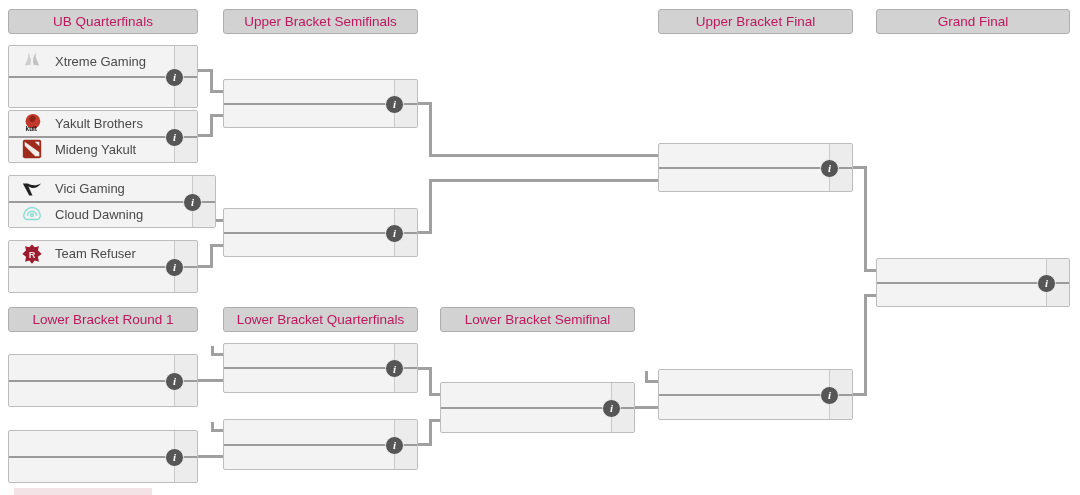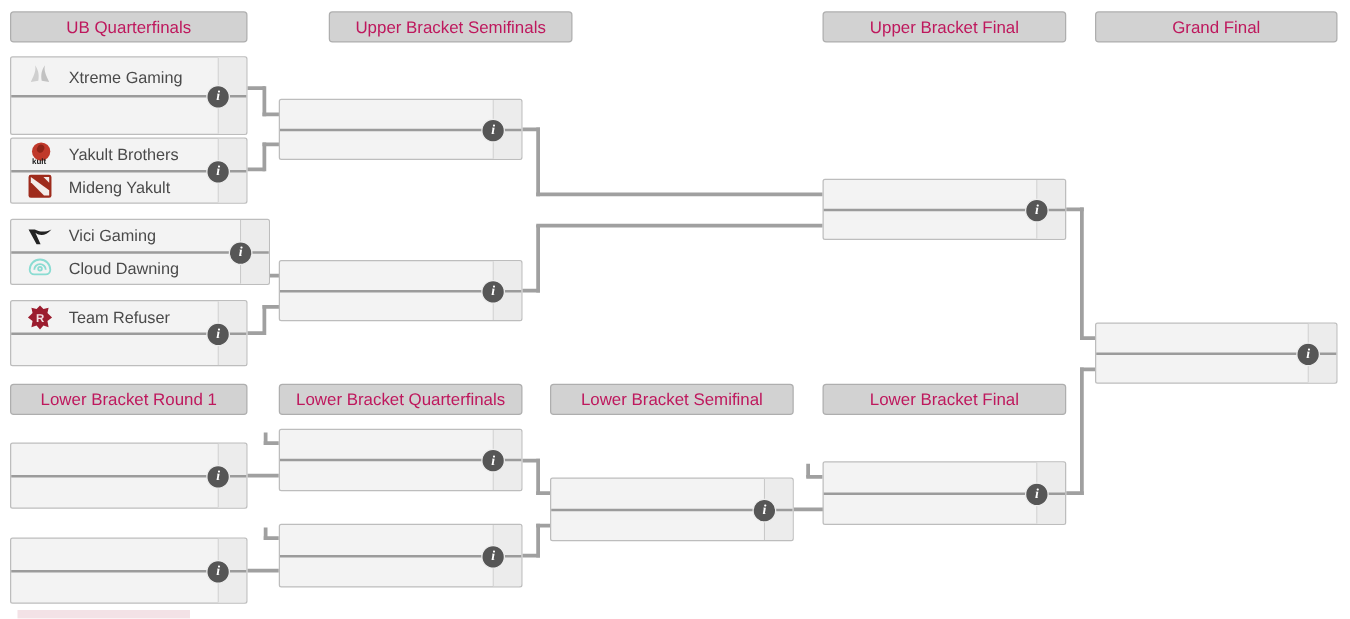--- a/index.html
+++ b/index.html
@@ -21,27 +21,26 @@
         justify-content:center;z-index:3;cursor:pointer;}
   .seg{position:absolute;background:#a0a0a0;}
   .artifact{position:absolute;left:14px;top:488px;width:138px;height:7px;background:#f3e2e6;}
 </style>
 </head>
 <body>
 
 <div class="stage">
 
   <div class="hdr" style="left:8px;top:9px;width:190px;">UB Quarterfinals</div>
-  <div class="hdr" style="left:223px;top:9px;width:195px;margin-left:40px;">Upper Bracket Semifinals</div>
+  <div class="hdr" style="left:223px;top:9px;width:195px;">Upper Bracket Semifinals</div>
   <div class="hdr" style="left:658px;top:9px;width:195px;">Upper Bracket Final</div>
   <div class="hdr" style="left:876px;top:9px;width:194px;">Grand Final</div>
   <div class="hdr" style="left:8px;top:307px;width:190px;">Lower Bracket Round 1</div>
   <div class="hdr" style="left:223px;top:307px;width:195px;">Lower Bracket Quarterfinals</div>
   <div class="hdr" style="left:440px;top:307px;width:195px;">Lower Bracket Semifinal</div>
-  <div class="hdr" style="left:658px;top:307px;width:195px;">Lower Bracket Final</div>
 
   <div class="seg" style="left:198px;top:69px;width:14px;height:3px;"></div>
   <div class="seg" style="left:210px;top:69px;width:3px;height:24px;"></div>
   <div class="seg" style="left:210px;top:90px;width:14px;height:3px;"></div>
   <div class="seg" style="left:198px;top:134px;width:14px;height:3px;"></div>
   <div class="seg" style="left:210px;top:114px;width:3px;height:23px;"></div>
   <div class="seg" style="left:210px;top:114px;width:14px;height:3px;"></div>
   <div class="seg" style="left:198px;top:199px;width:14px;height:3px;"></div>
   <div class="seg" style="left:210px;top:199px;width:3px;height:23px;"></div>
   <div class="seg" style="left:210px;top:219px;width:14px;height:3px;"></div>

